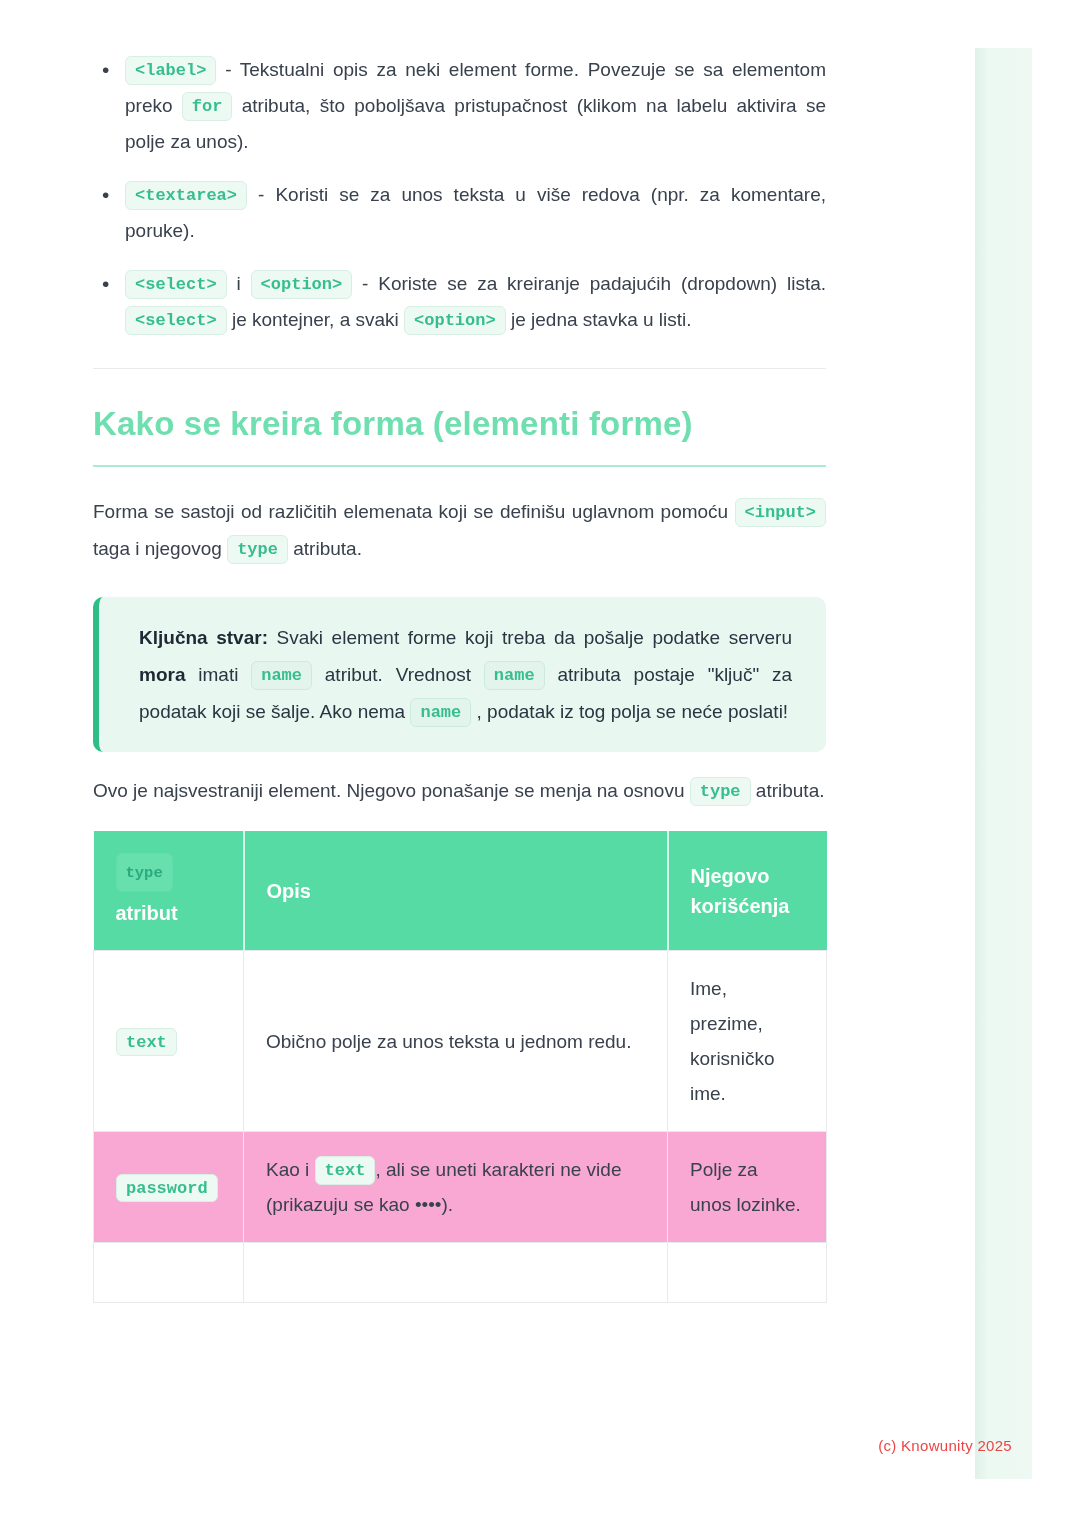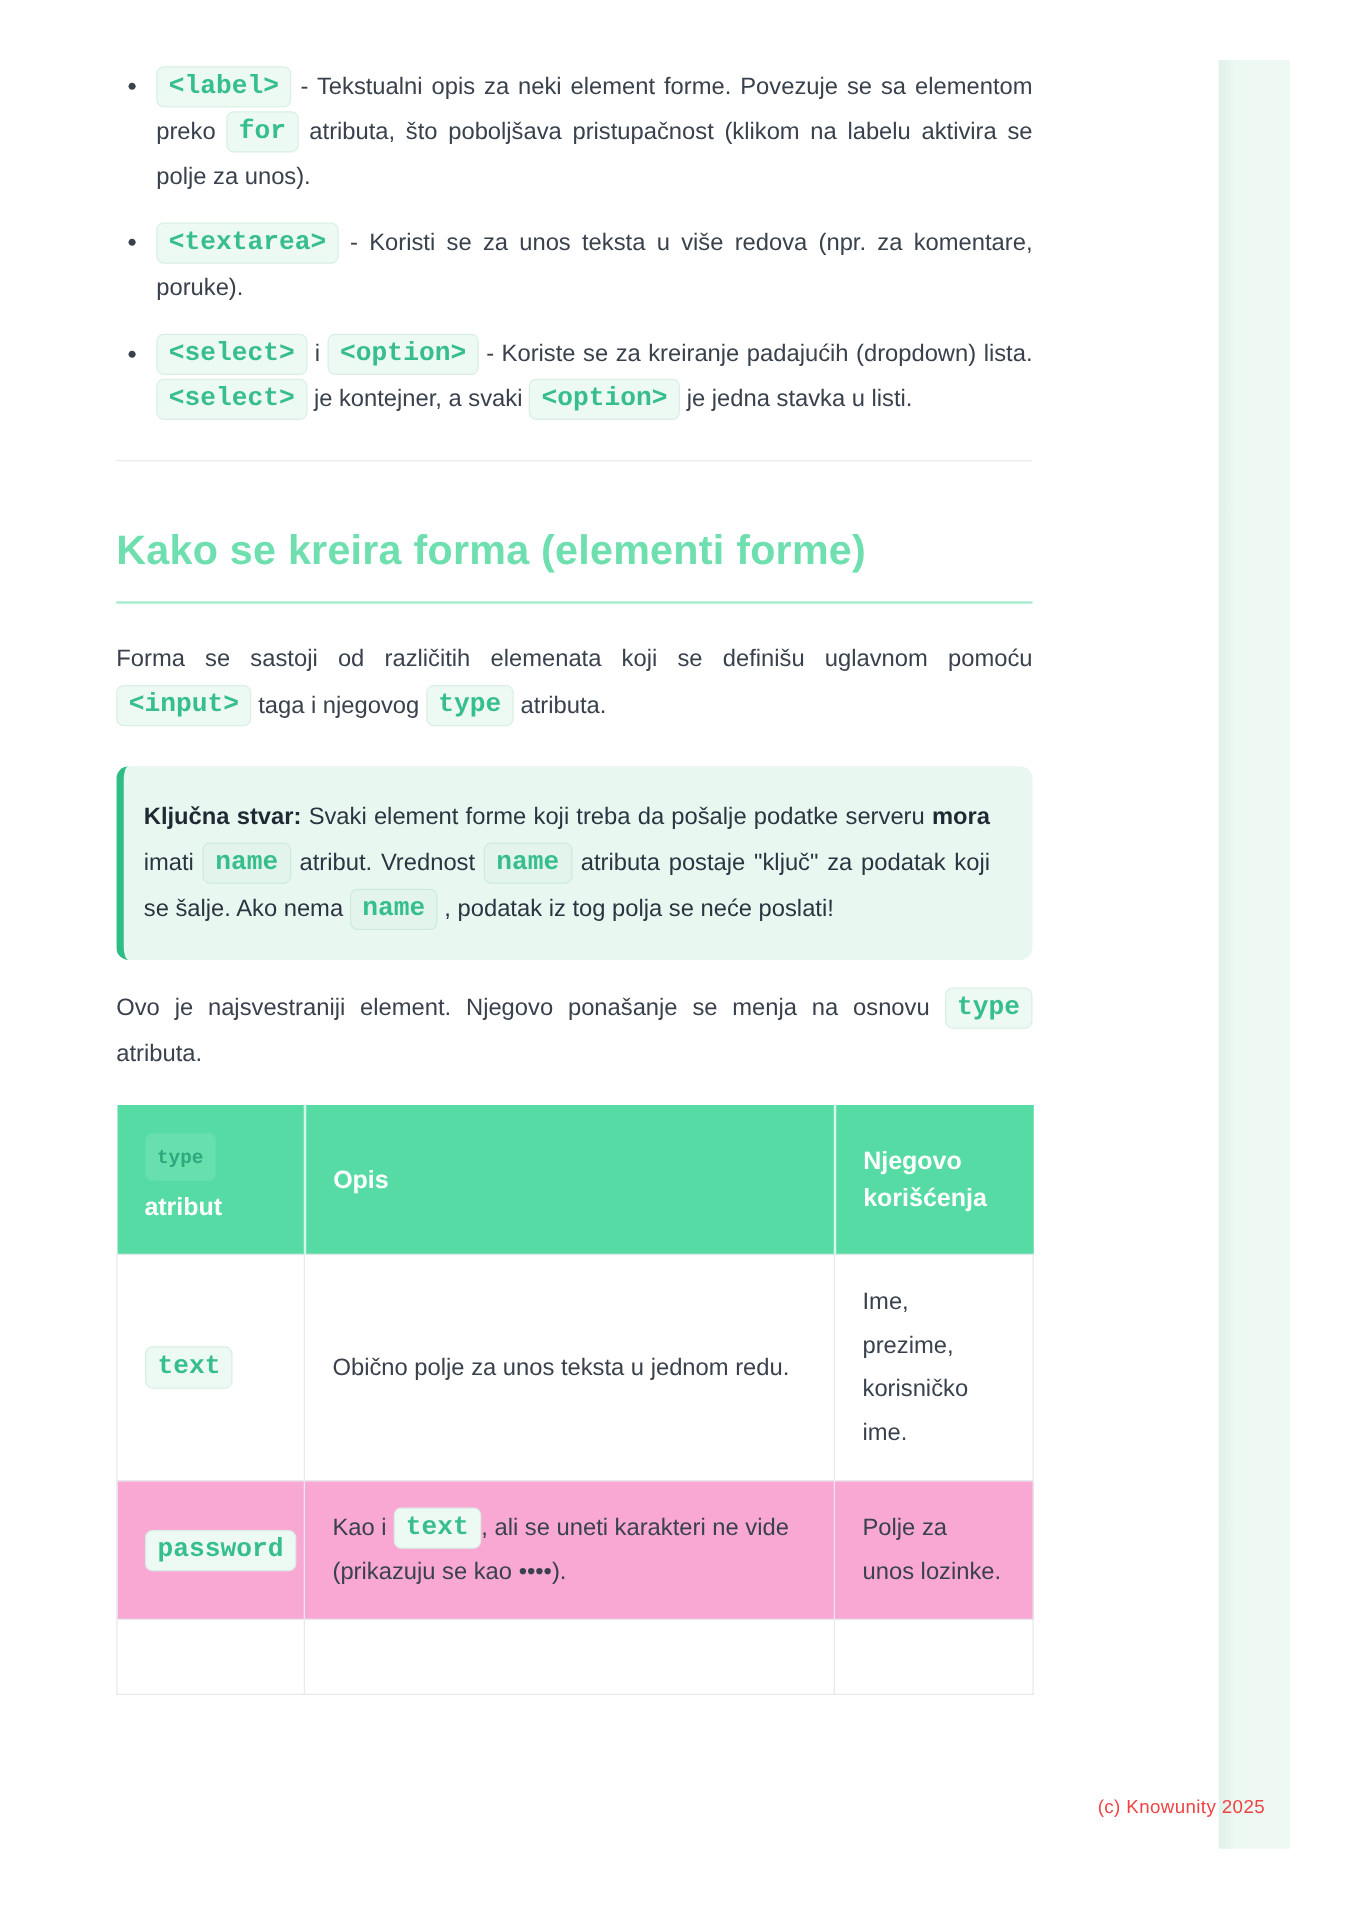--- a/index.html
+++ b/index.html
@@ -41,35 +41,35 @@
   }
   ul.bullets li::before {
     content: "\2022";
     position: absolute; left: 9px; top: 0;
     font-size: 21px; color: #39414d;
   }
   
   .chip {
     display: inline-block;
     font-family: "Liberation Mono", monospace;
-    font-size: 21px; font-weight: 700;
+    font-size: 17px; font-weight: 700;
     line-height: 1.15;
     color: #36be8c;
     background: #edf9f3;
     border: 1px solid #d9efe4;
     border-radius: 6px;
     padding: 4px 9px 3px;
     position: relative; top: -1px;
     white-space: nowrap;
   }
   
   hr.divider { border: none; border-top: 1.5px solid #e8eaed; margin-top: 30px; }
   
   h1.page-title {
-    margin-top: 50px;
+    margin-top: 34px;
     font-size: 33px; line-height: 42px; font-weight: 700;
     color: #6fdfb0;
     padding-bottom: 20px;
     border-bottom: 2px solid #abebd1;
     letter-spacing: .2px;
   }
   .section-heading {
     margin-top: 30px;
     font-size: 27px; line-height: 46px; font-weight: 700;
     color: #a6e8cc;
@@ -93,21 +93,21 @@
     text-align: justify;
   }
   p.intro { margin-top: 26px; }
   p.after-heading { margin-top: 20px; }
   
   .callout {
     margin-top: 30px;
     background: #e8f7f0;
     border-left: 6px solid #2ebd85;
     border-radius: 10px;
-    padding: 22px 34px 22px 16px;
+    padding: 22px 34px 22px 40px;
   }
   .callout p {
     font-size: 19px; line-height: 37px; text-align: justify; color: #2b3440;
   }
   .callout b { color: #1f2833; }
   .callout .chip { background: #e3f4ec; border-color: #cdebdd; }
   
   table.types-table {
     margin-top: 22px;
     width: 733px;

